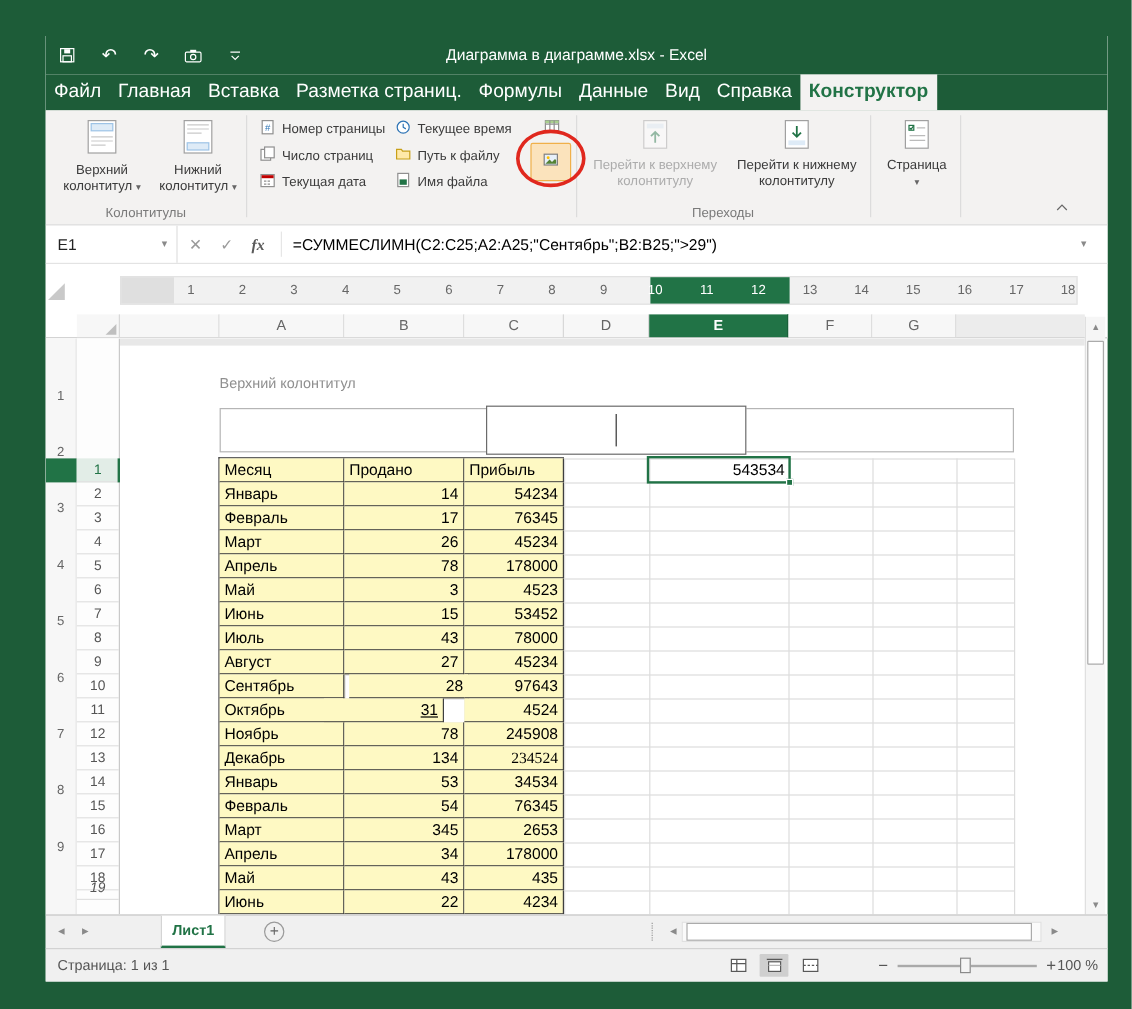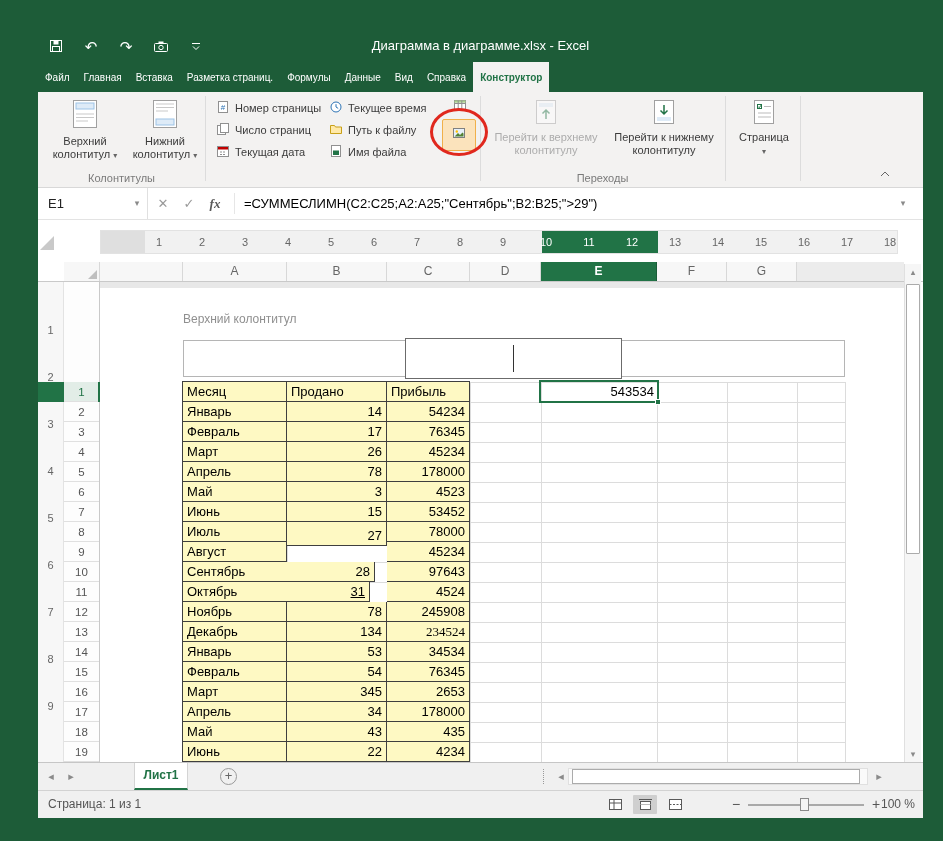--- a/index.html
+++ b/index.html
@@ -15,21 +15,21 @@
 #title{position:absolute;left:0;top:0;width:100%;height:32px;text-align:center;line-height:32px;font-size:13px}
 #tb-right{position:absolute;right:6px;top:0;height:32px;display:flex;align-items:center}
 #account{font-size:12px;margin-right:10px}
 #signin{background:#27874C;border-radius:2px;padding:3px 12px;font-size:12px;margin-right:12px}
 .tb-ico{width:26px;display:flex;justify-content:center;margin-right:8px}
 .wc{width:34px;height:32px;display:flex;align-items:center;justify-content:center}
 
 
 #tabrow{position:absolute;left:0;top:32px;width:100%;height:30px;background:#1D5C38;display:flex;color:#FFF}
 #tabs{display:flex}
-.rtab{padding:0 7px;font-size:10px;display:flex;align-items:center;white-space:nowrap}
+.rtab{padding:0 7px;font-size:16px;display:flex;align-items:center;white-space:nowrap}
 .rtab.active{background:#F3F2F1;color:#217346;font-weight:bold}
 #tabrow-right{margin-left:auto;display:flex;align-items:center;padding-right:8px}
 .trx{display:flex;align-items:center;gap:4px;font-size:12px;padding:0 7px;white-space:nowrap}
 
 
 #ribbon{position:absolute;left:0;top:62px;width:100%;height:96px;background:#F3F2F1;border-bottom:1px solid #D8D8D8}
 .gsep{position:absolute;top:4px;bottom:6px;width:1px;background:#DCDCDC}
 .group-label{position:absolute;bottom:3px;font-size:11px;color:#7A7A7A;text-align:center}
 .bigbtn{position:absolute;top:3px;height:68px;display:flex;flex-direction:column;align-items:center;gap:3px;
         font-size:11px;color:#3B3B3B;text-align:center;padding-top:4px;line-height:13px}
@@ -380,21 +380,21 @@
         <div class="rh" style="top: 260px;">9</div>
         <div class="rh" style="top: 280px;">10</div>
         <div class="rh" style="top: 300px;">11</div>
         <div class="rh" style="top: 320px;">12</div>
         <div class="rh" style="top: 340px;">13</div>
         <div class="rh" style="top: 360px;">14</div>
         <div class="rh" style="top: 380px;">15</div>
         <div class="rh" style="top: 400px;">16</div>
         <div class="rh" style="top: 420px;">17</div>
         <div class="rh" style="top: 440px;">18</div>
-        <div class="rh" style="top: 460px;">19</div>
+        <div class="rh" style="top: 448px; font-style: italic;">19</div>
       </div>
     <div id="rh-accent"></div>
     <div id="hf-label">Верхний колонтитул</div>
     <div id="hf-band"></div>
     <div id="hf-center"></div>
     <div id="hf-caret"></div>
     <div id="gridlines">
         <div class="gline" style="left: 145px; top: 100px; width: 1px; height: 380px;"></div>
         <div class="gline" style="left: 249px; top: 100px; width: 1px; height: 380px;"></div>
         <div class="gline" style="left: 349px; top: 100px; width: 1px; height: 380px;"></div>
@@ -443,24 +443,24 @@
         <div class="tcell" style="left: 0px; top: 100px; width: 104px;">Май</div>
         <div class="tcell num" style="left: 104px; top: 100px; width: 100px;">3</div>
         <div class="tcell num" style="left: 204px; top: 100px; width: 83px;">4523</div>
         <div class="tcell" style="left: 0px; top: 120px; width: 104px;">Июнь</div>
         <div class="tcell num" style="left: 104px; top: 120px; width: 100px;">15</div>
         <div class="tcell num" style="left: 204px; top: 120px; width: 83px;">53452</div>
         <div class="tcell" style="left: 0px; top: 140px; width: 104px;">Июль</div>
         <div class="tcell num" style="left: 104px; top: 140px; width: 100px;">43</div>
         <div class="tcell num" style="left: 204px; top: 140px; width: 83px;">78000</div>
         <div class="tcell" style="left: 0px; top: 160px; width: 104px;">Август</div>
-        <div class="tcell num" style="left: 104px; top: 144px; width: 100px;">27</div>
+        <div class="tcell num" style="left: 104px; top: 160px; width: 100px;">27</div>
         <div class="tcell num" style="left: 204px; top: 160px; width: 83px;">45234</div>
         <div class="tcell" style="left: 0px; top: 180px; width: 104px;">Сентябрь</div>
-        <div class="tcell num" style="left: 92px; top: 180px; width: 100px;">28</div>
+        <div class="tcell num" style="left: 108px; top: 180px; width: 100px;">28</div>
         <div class="tcell num" style="left: 204px; top: 180px; width: 83px;">97643</div>
         <div class="tcell" style="left: 0px; top: 200px; width: 104px;">Октябрь</div>
         <div class="tcell num" style="left: 87px; top: 200px; width: 100px; text-decoration: underline;">31</div>
         <div class="tcell num" style="left: 204px; top: 200px; width: 83px;">4524</div>
         <div class="tcell" style="left: 0px; top: 220px; width: 104px;">Ноябрь</div>
         <div class="tcell num" style="left: 104px; top: 220px; width: 100px;">78</div>
         <div class="tcell num" style="left: 204px; top: 220px; width: 83px;">245908</div>
         <div class="tcell" style="left: 0px; top: 240px; width: 104px;">Декабрь</div>
         <div class="tcell num" style="left: 104px; top: 240px; width: 100px;">134</div>
         <div class="tcell num" style="left: 204px; top: 240px; width: 83px; font-family: Liberation Serif, serif;">234524</div>

